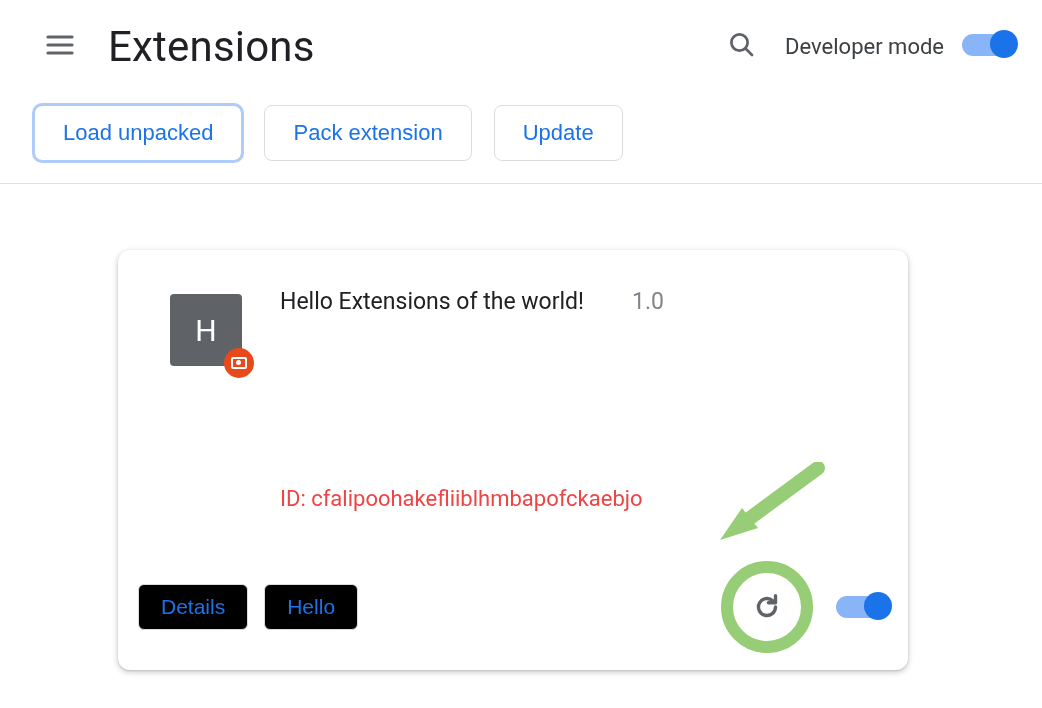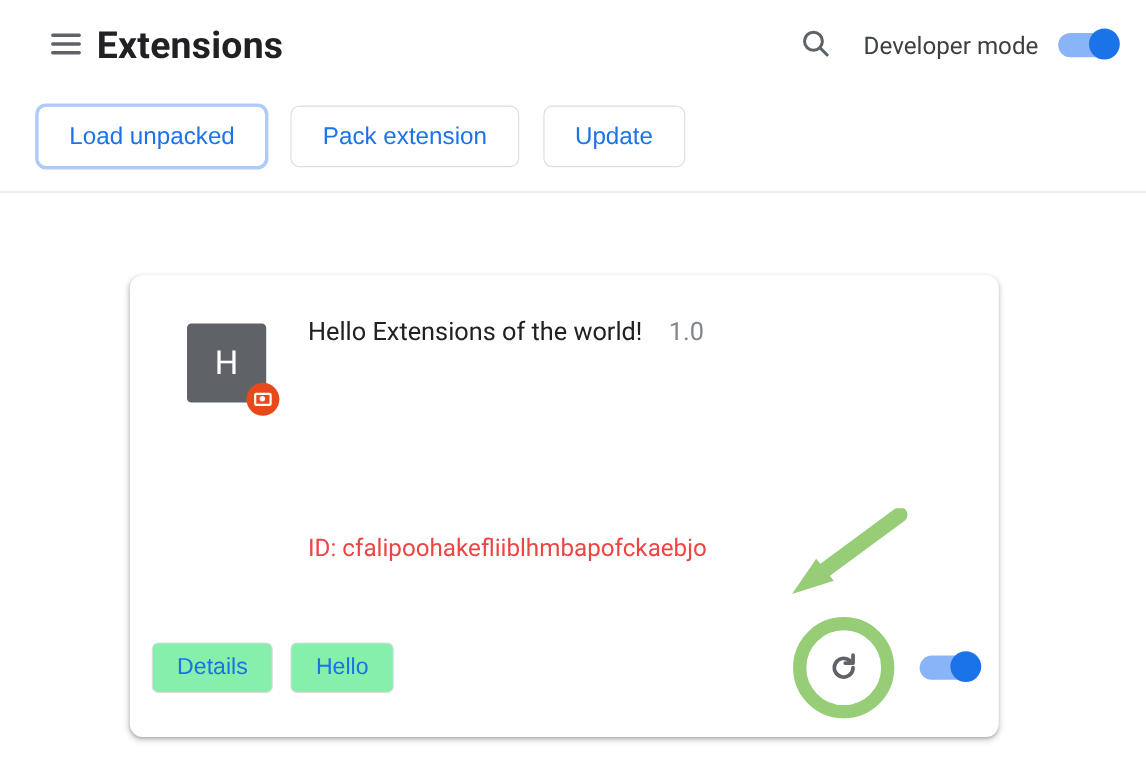--- a/index.html
+++ b/index.html
@@ -12,23 +12,23 @@
     position: relative;
     color: #202124;
   }
   .header {
     display: flex;
     align-items: center;
     padding: 22px 28px 0 44px;
   }
   .menu-icon { cursor: pointer; }
   .page-title {
-    font-size: 34px;
-    font-weight: 700;
-    margin-left: 12px;
+    font-size: 42px;
+    font-weight: 400;
+    margin-left: 32px;
     letter-spacing: 0.2px;
   }
   .hdr-spacer { flex: 1; }
   .search-icon { cursor: pointer; }
   .dev-mode-row {
     display: flex;
     align-items: flex-start;
     margin-left: 28px;
   }
   .dev-mode-label {
@@ -125,40 +125,40 @@
   }
   .ext-icon-badge .inner::after{
     content:"";
     position:absolute;
     width:5px;height:5px;border-radius:50%;
     background:#fff;
     left:3px; top:1px;
   }
   .ext-title-line { display: flex; gap: 24px; align-items: flex-end; }
   .ext-name { font-size: 23px; color: #202124; }
-  .ext-version { font-size: 23px; color: #80868b; }
+  .ext-version { font-size: 23px; color: #80868b; margin-left: 24px; }
   .ext-desc { font-size: 22px; color: #5f6368; margin-top: 12px; }
   .ext-id { font-size: 22px; color: #ef4444; margin-top: 120px; margin-left: 110px; }
   .card-bottom {
     position: absolute;
     left: 20px;
     right: 20px;
     bottom: 18px;
     display: flex;
     align-items: center;
     gap: 16px;
   }
   .small-btn {
     border: 1px solid #dadce0;
     border-radius: 6px;
     padding: 10px 22px;
     font-size: 21px;
     font-weight: 500;
     color: #1a73e8;
-    background: #86efac;
+    background: #000000;
     cursor: pointer;
   }
   .flex-spacer { flex: 1; }
 
   .reload-wrap {
     position: relative;
     width: 90px; height: 90px;
     display: flex; align-items: center; justify-content: center;
   }
   .call-out-circle{

